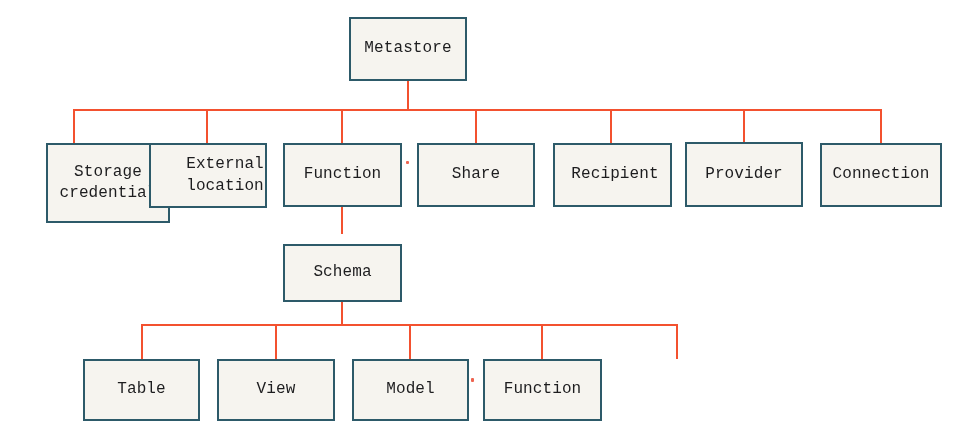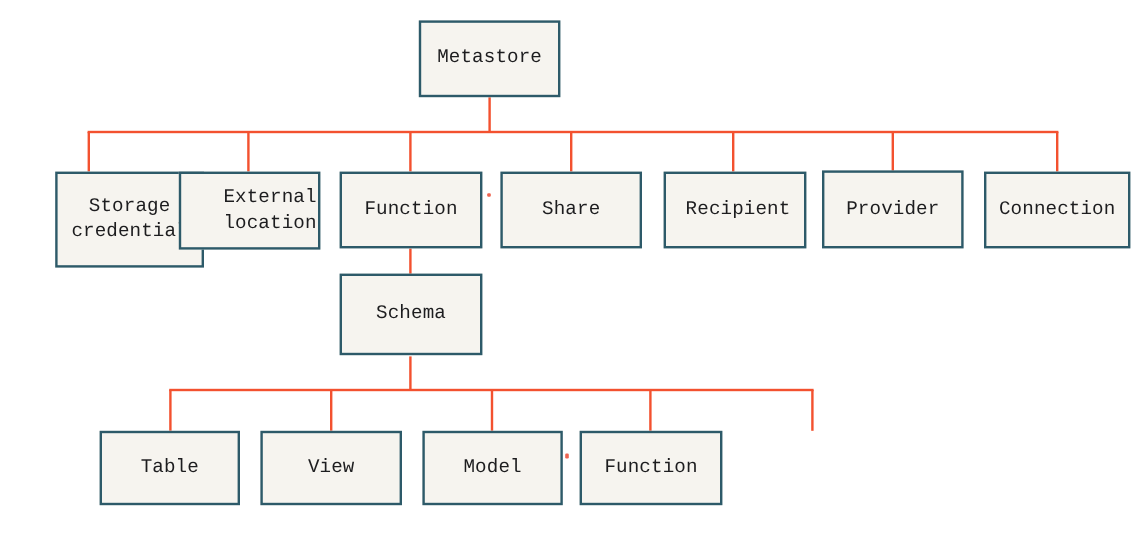--- a/index.html
+++ b/index.html
@@ -89,21 +89,21 @@
   <div class="node" style="left:553px; top:143px; width:119px; height:64px;padding-left:11px;">
     <span class="label">Recipient</span>
   </div>
   <div class="node" style="left:685px; top:142px; width:118px; height:65px;">
     <span class="label">Provider</span>
   </div>
   <div class="node" style="left:820px; top:143px; width:122px; height:64px;">
     <span class="label">Connection</span>
   </div>
 
-  <div class="node" style="left:283px; top:228px; width:119px; height:68px;">
+  <div class="node" style="left:283px; top:244px; width:119px; height:58px;">
     <span class="label">Schema</span>
   </div>
 
   <div class="node" style="left:83px;  top:359px; width:117px; height:62px;">
     <span class="label">Table</span>
   </div>
   <div class="node" style="left:352px; top:359px; width:117px; height:62px;">
     <span class="label">Model</span>
   </div>
   <div class="node" style="left:217px; top:359px; width:118px; height:62px;">

